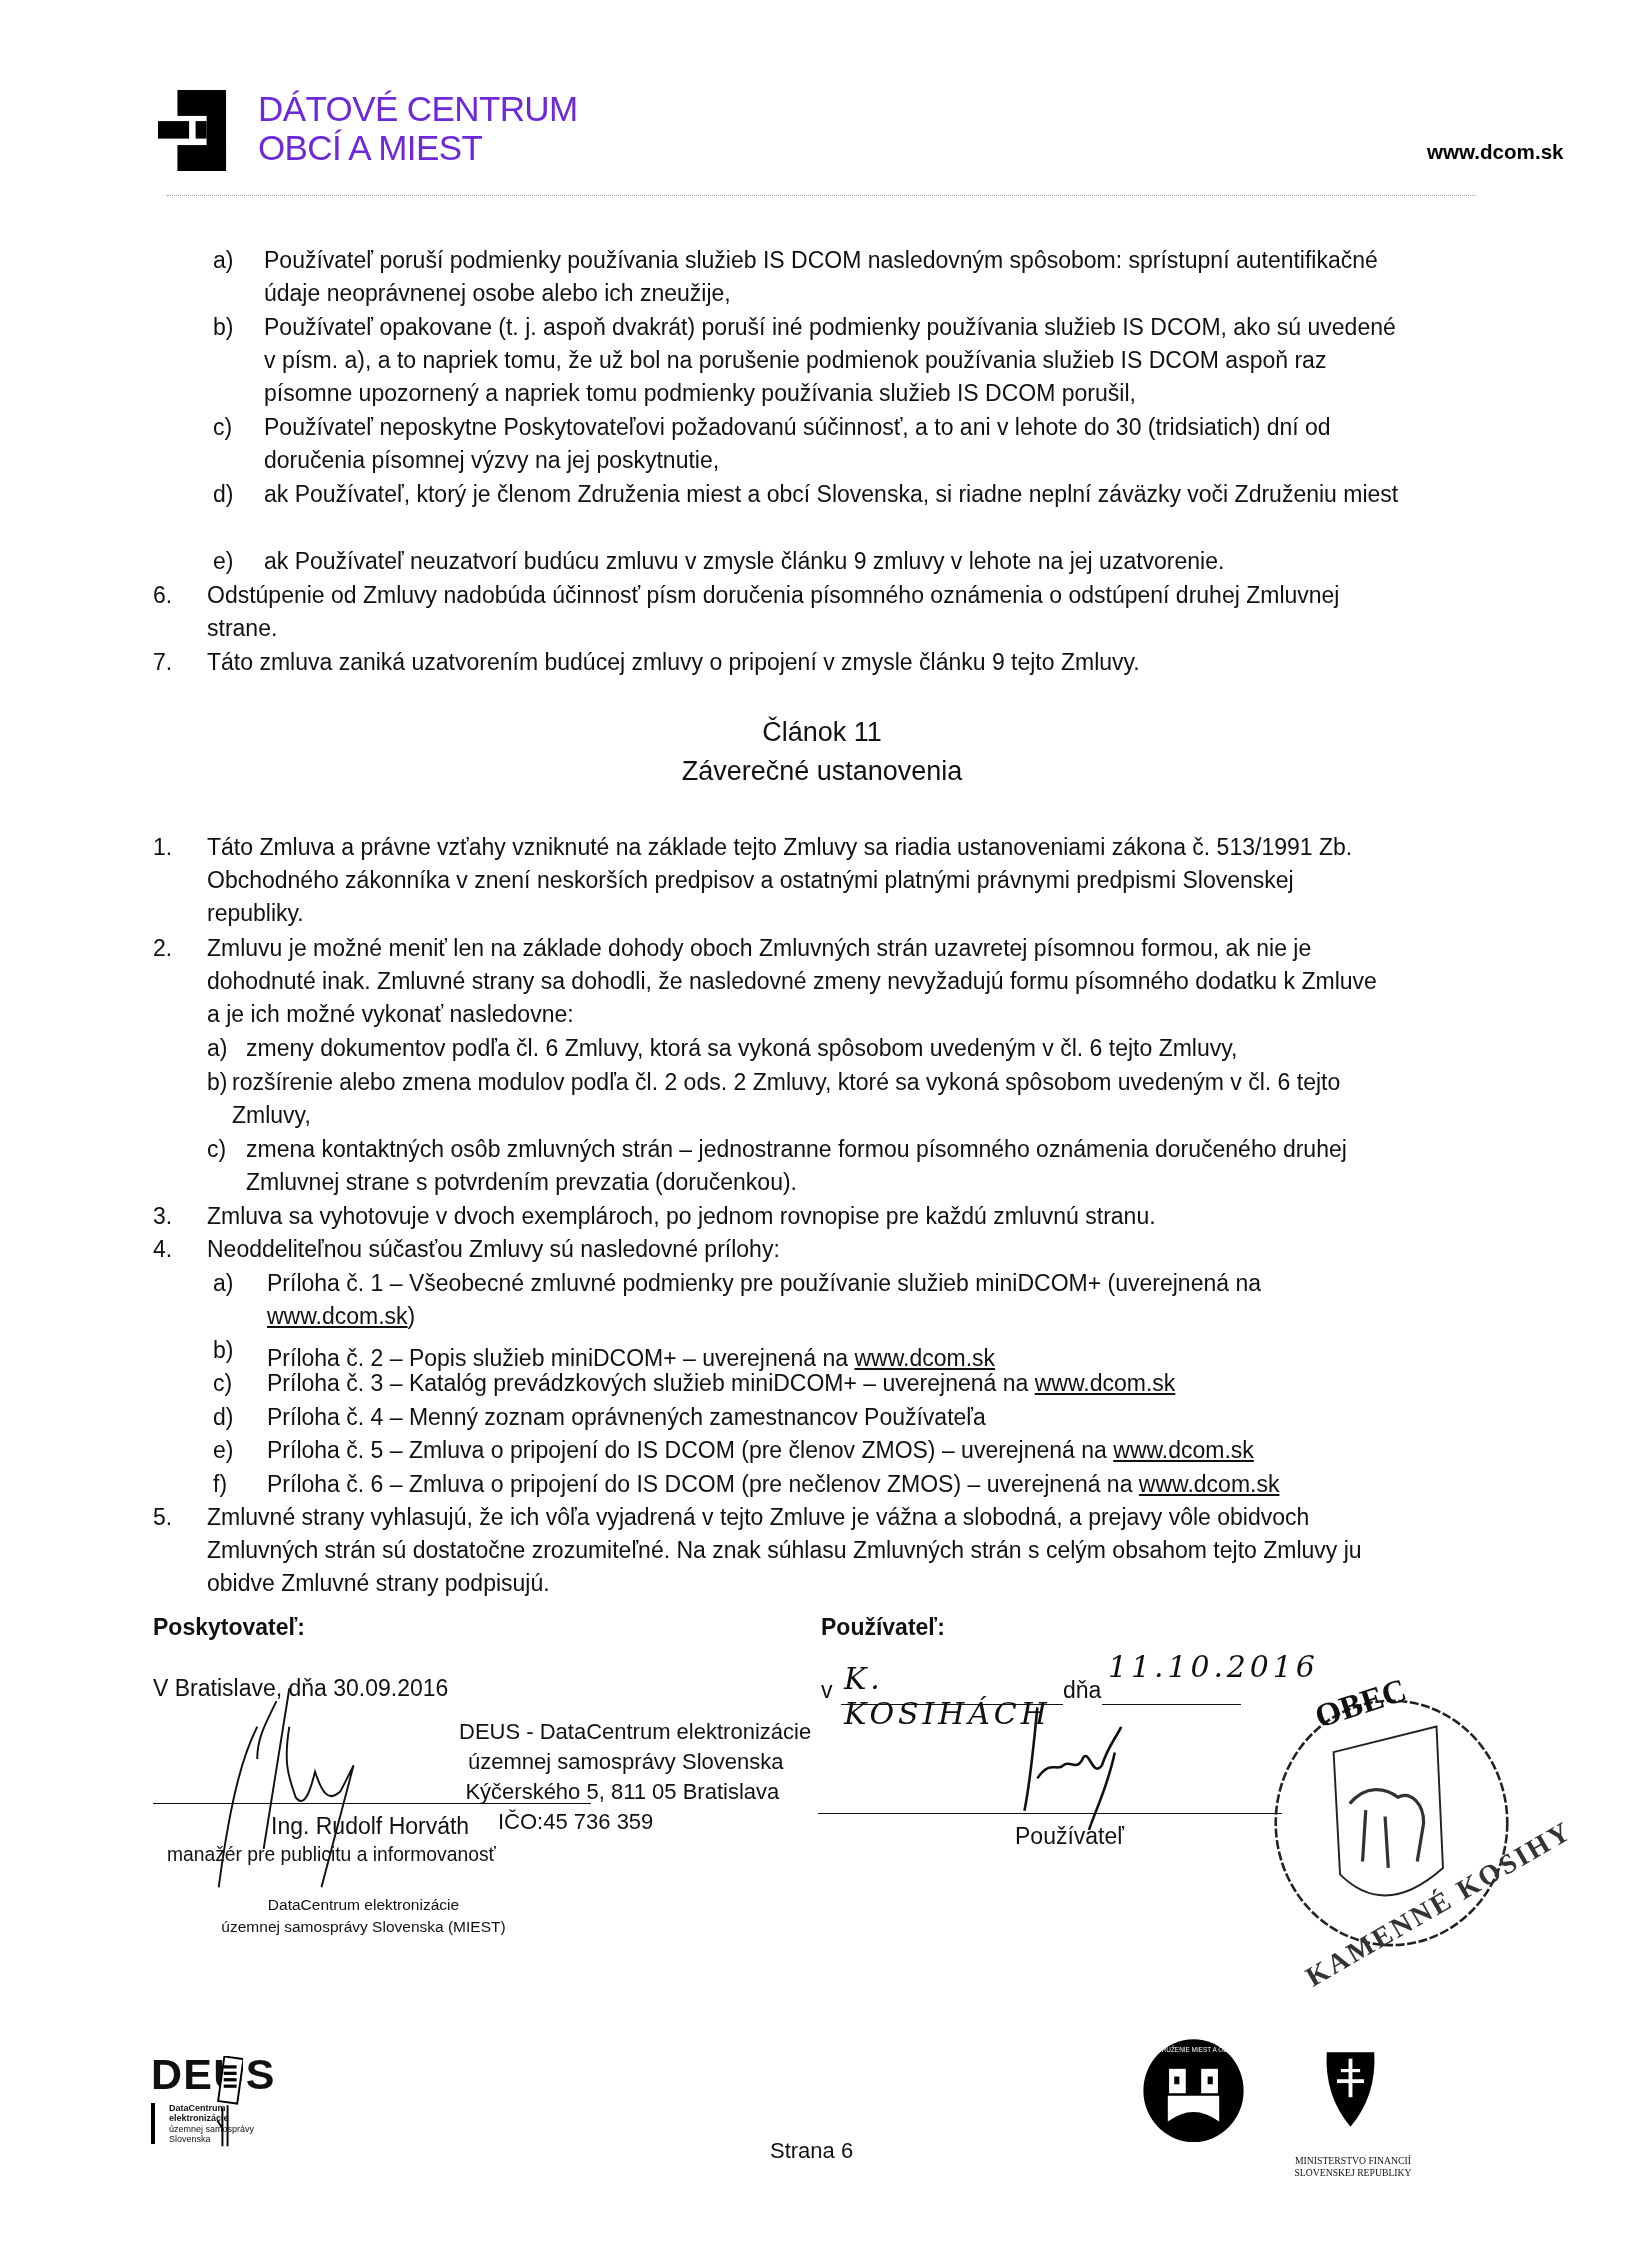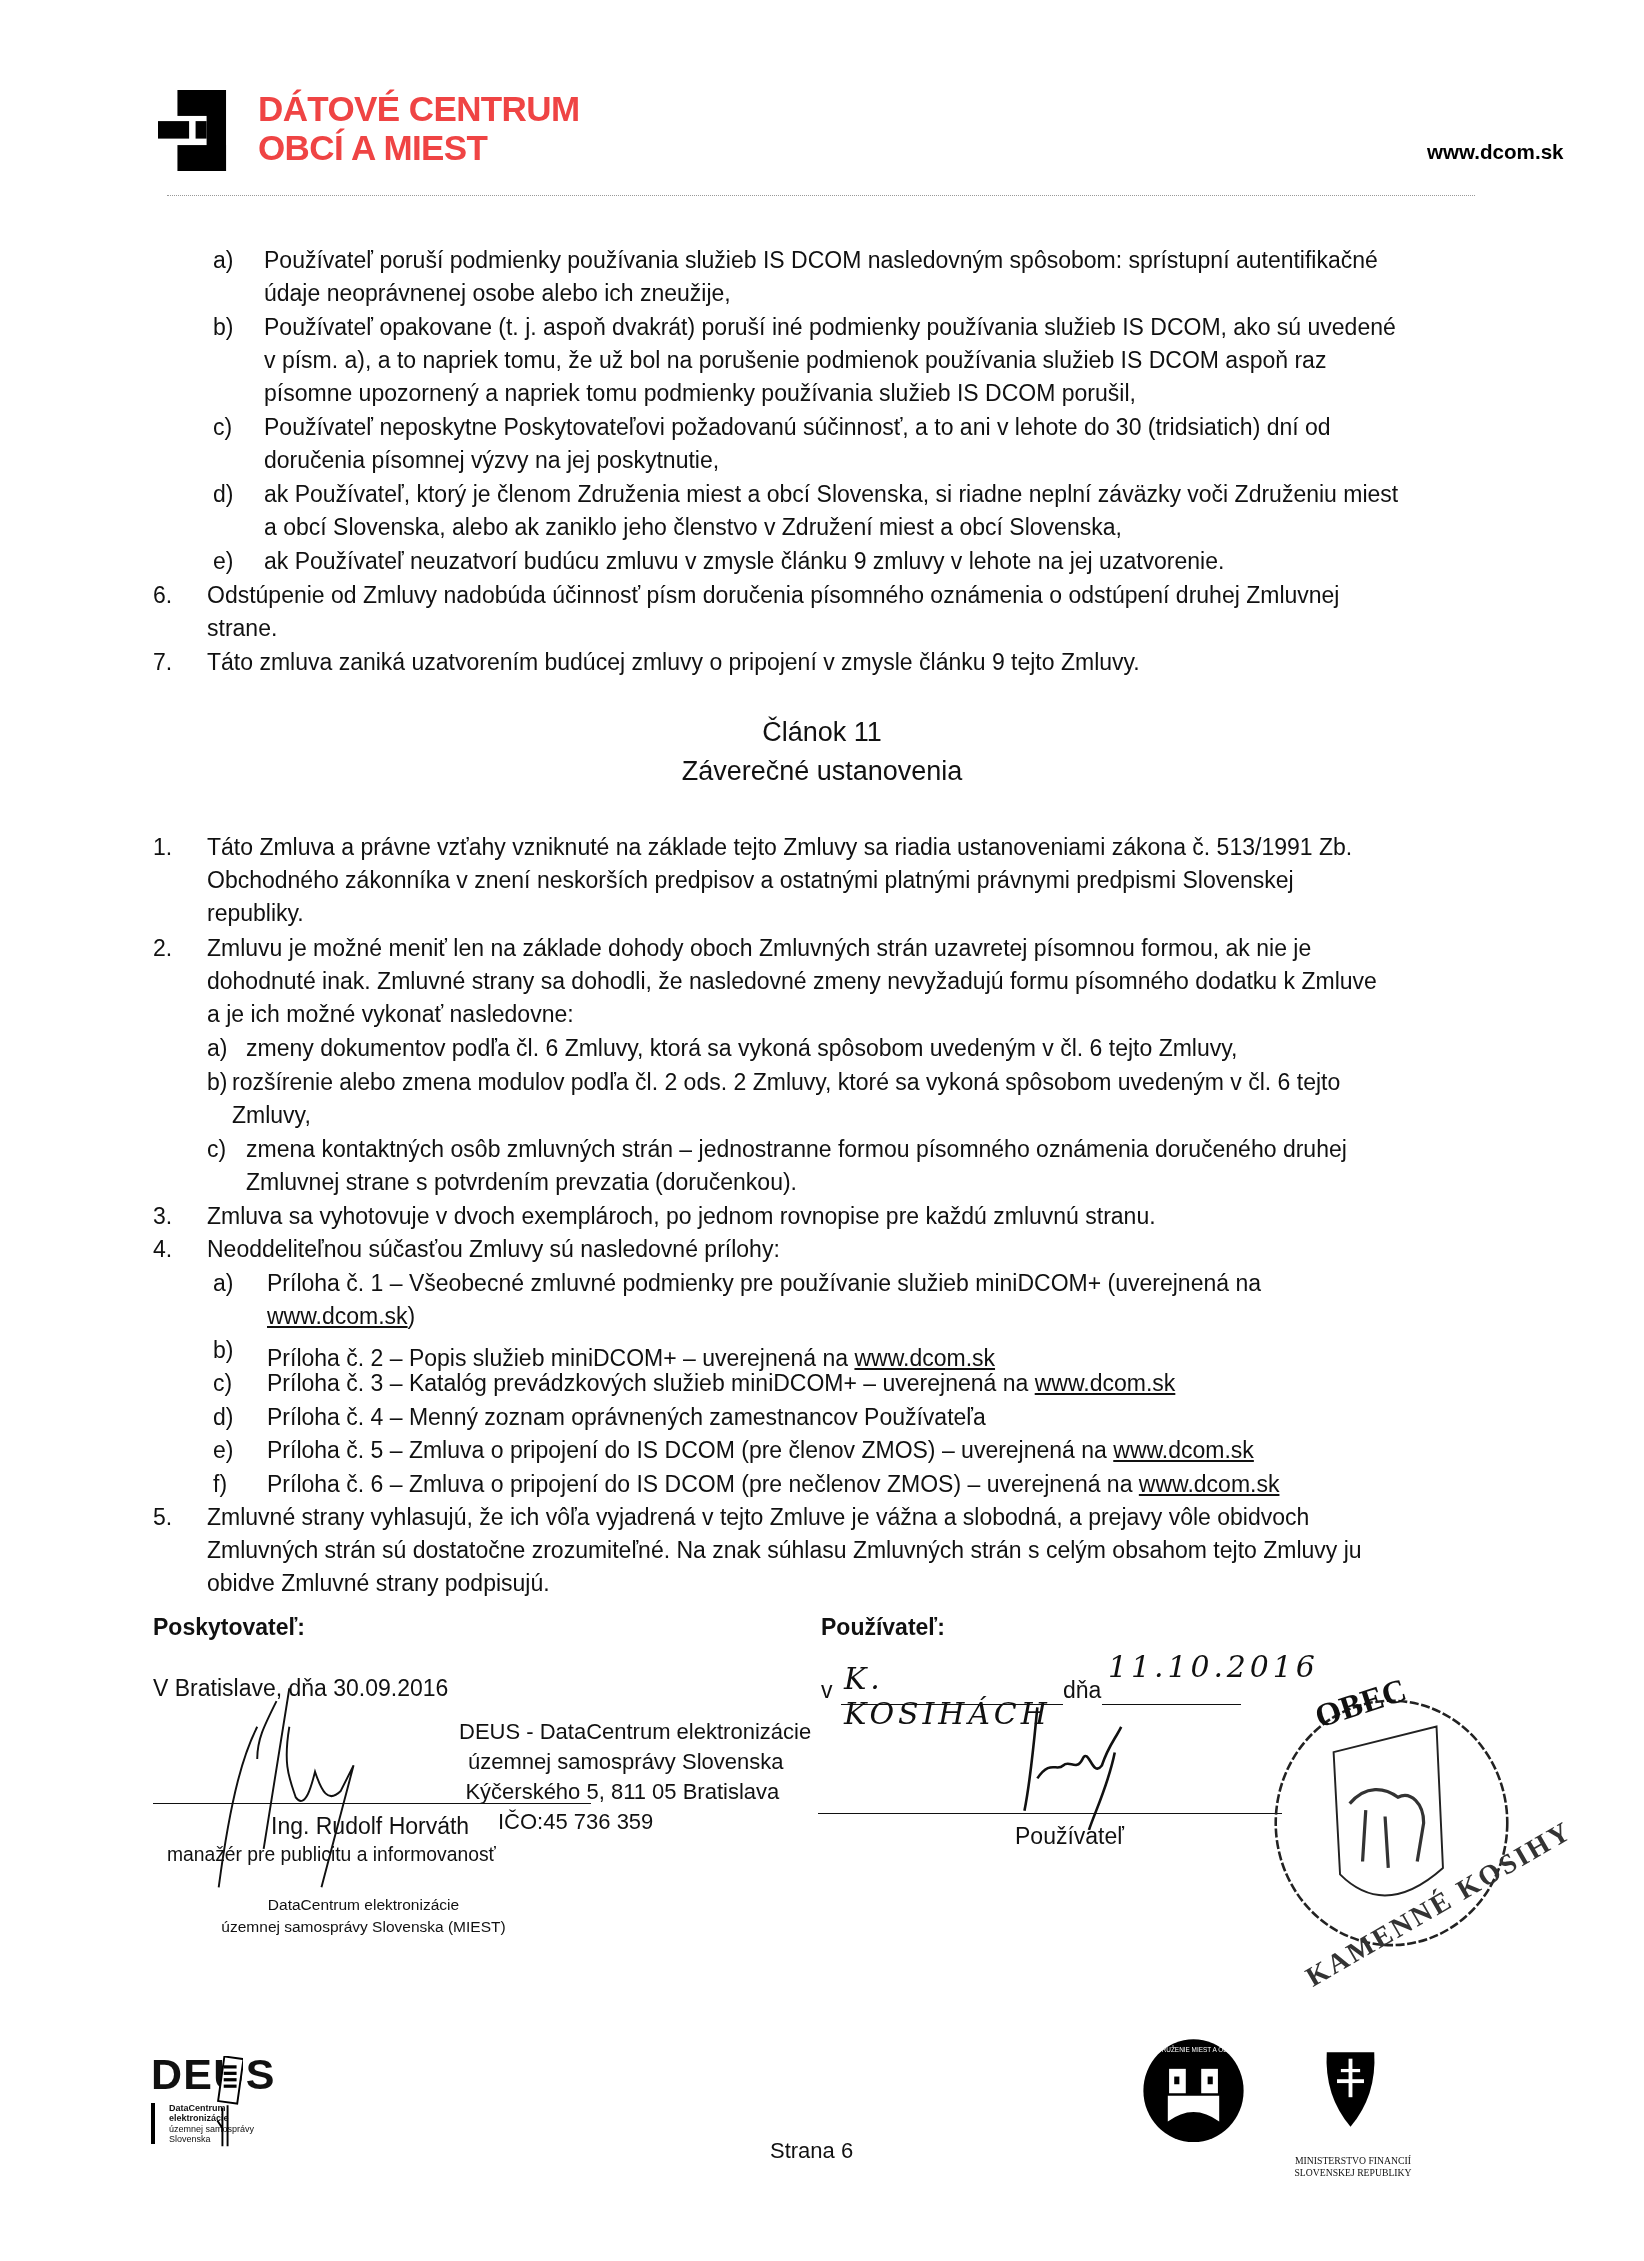--- a/index.html
+++ b/index.html
@@ -1,21 +1,21 @@
 <!DOCTYPE html>
 <html style="font-size:10.3px"><head>
 <meta charset="utf-8">
 <style>
   html, body { margin:0; padding:0; background:#fff; }
   body { width:1644px; height:2261px; position:relative; overflow:hidden;
          font-family:"Liberation Sans", "DejaVu Sans", sans-serif; color:#111; }
   .abs { position:absolute; }
   
   .logo-mark { left:158px; top:90px; width:81px; height:81px; }
-  .logo-title { left:258px; top:89px; font-size:35px; line-height:39px; letter-spacing:-0.6px; font-weight:700; color:#ef4444; }
+  .logo-title { left:258px; top:89px; font-size:35px; line-height:39px; letter-spacing:-0.6px; font-weight:400; color:#6d28d9; }
   .site { left:1427px; top:140px; font-size:20.6px; font-weight:700; }
   .rule { left:167px; top:195px; width:1308px; border-top:1.3px dotted #999; }
   
   .para { font-size:23px; line-height:33px; }
   .num { position:absolute; }
   .txt { position:absolute; text-align:justify; }
   .heading { left:0; width:1644px; text-align:center; font-weight:400; font-size:27px; line-height:40px; }
   a.lnk { color:#111; text-decoration:underline; }
   
   .bold { font-weight:700; }
@@ -62,21 +62,20 @@
     <span class="num" style="left:213px;top:411px;">c)</span>
     <div class="txt" style="left:264px;top:411px;width:1195px;">
       <div>Používateľ neposkytne Poskytovateľovi požadovanú súčinnosť, a to ani v lehote do 30 (tridsiatich) dní od</div>
       <div>doručenia písomnej výzvy na jej poskytnutie,</div>
     </div>
   </div>
   <div>
     <span class="num" style="left:213px;top:478px;">d)</span>
     <div class="txt" style="left:264px;top:478px;width:1195px;">
       <div>ak Používateľ, ktorý je členom Združenia miest a obcí Slovenska, si riadne neplní záväzky voči Združeniu miest</div>
-      <div>a obcí Slovenska, alebo ak zaniklo jeho členstvo v Združení miest a obcí Slovenska,</div>
     </div>
   </div>
   <div>
     <span class="num" style="left:213px;top:545px;">e)</span>
     <div class="txt" style="left:264px;top:545px;width:1195px;">
       <div>ak Používateľ neuzatvorí budúcu zmluvu v zmysle článku 9 zmluvy v lehote na jej uzatvorenie.</div>
     </div>
   </div>
 </div>
 

